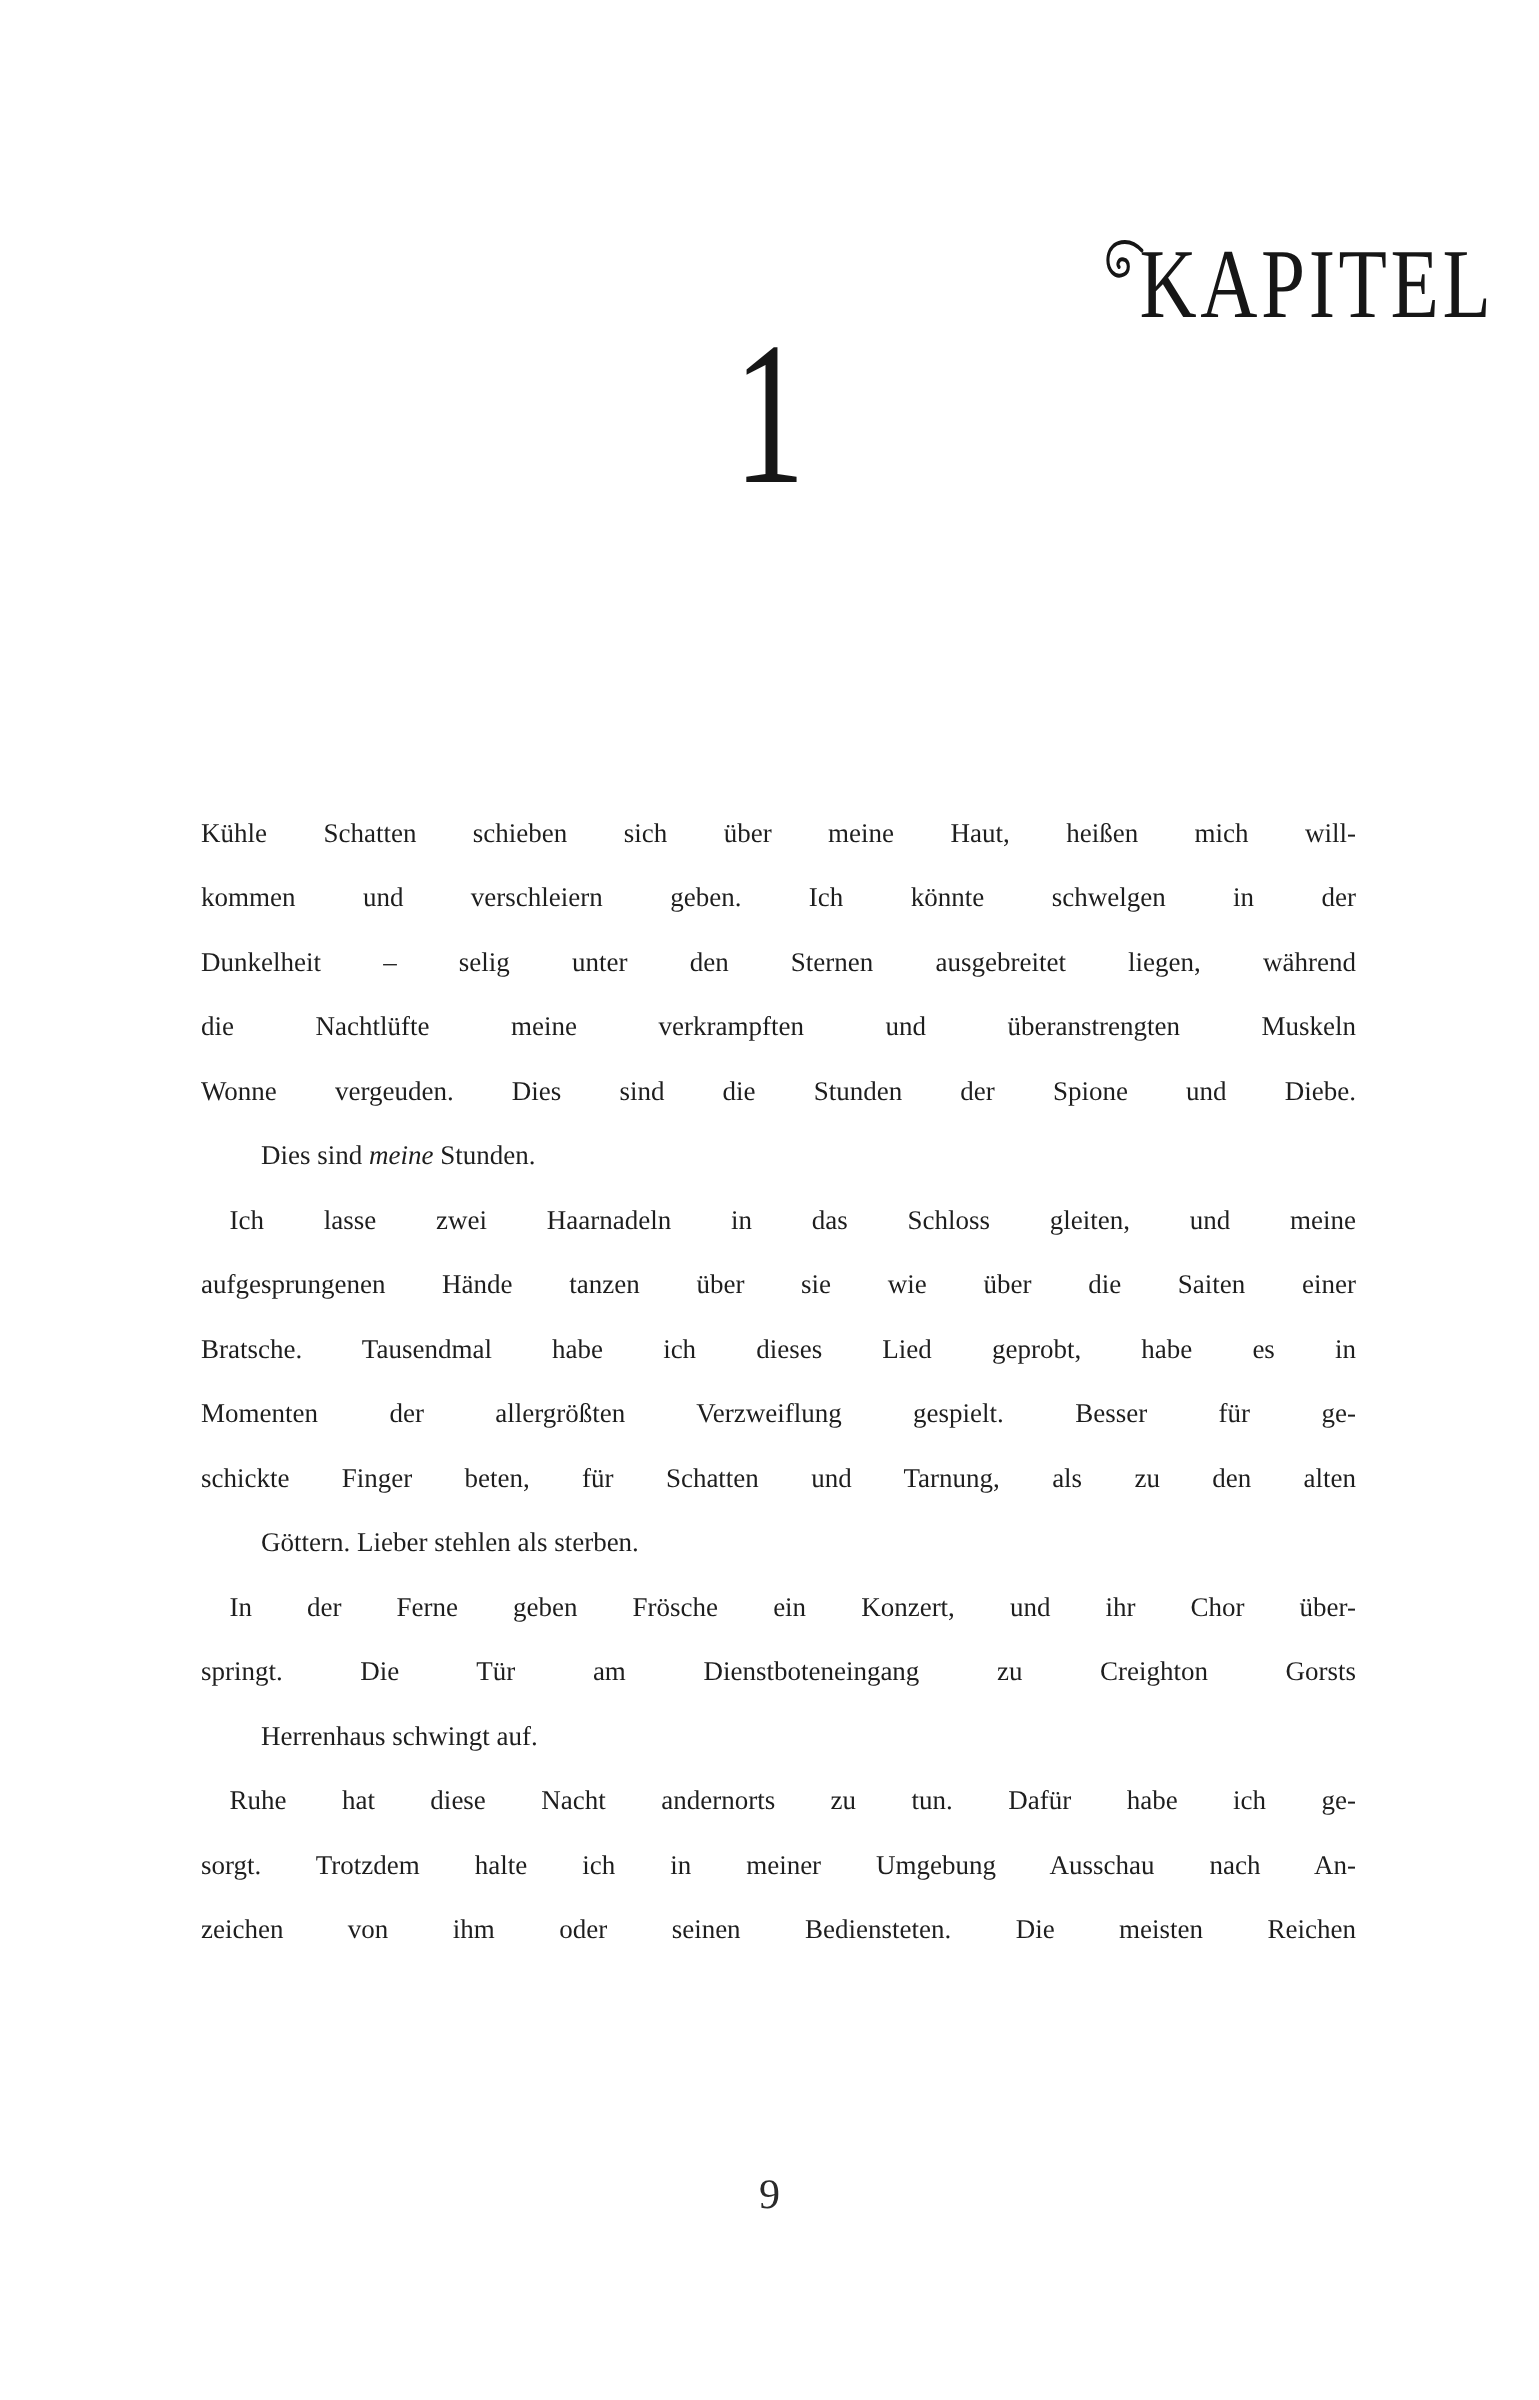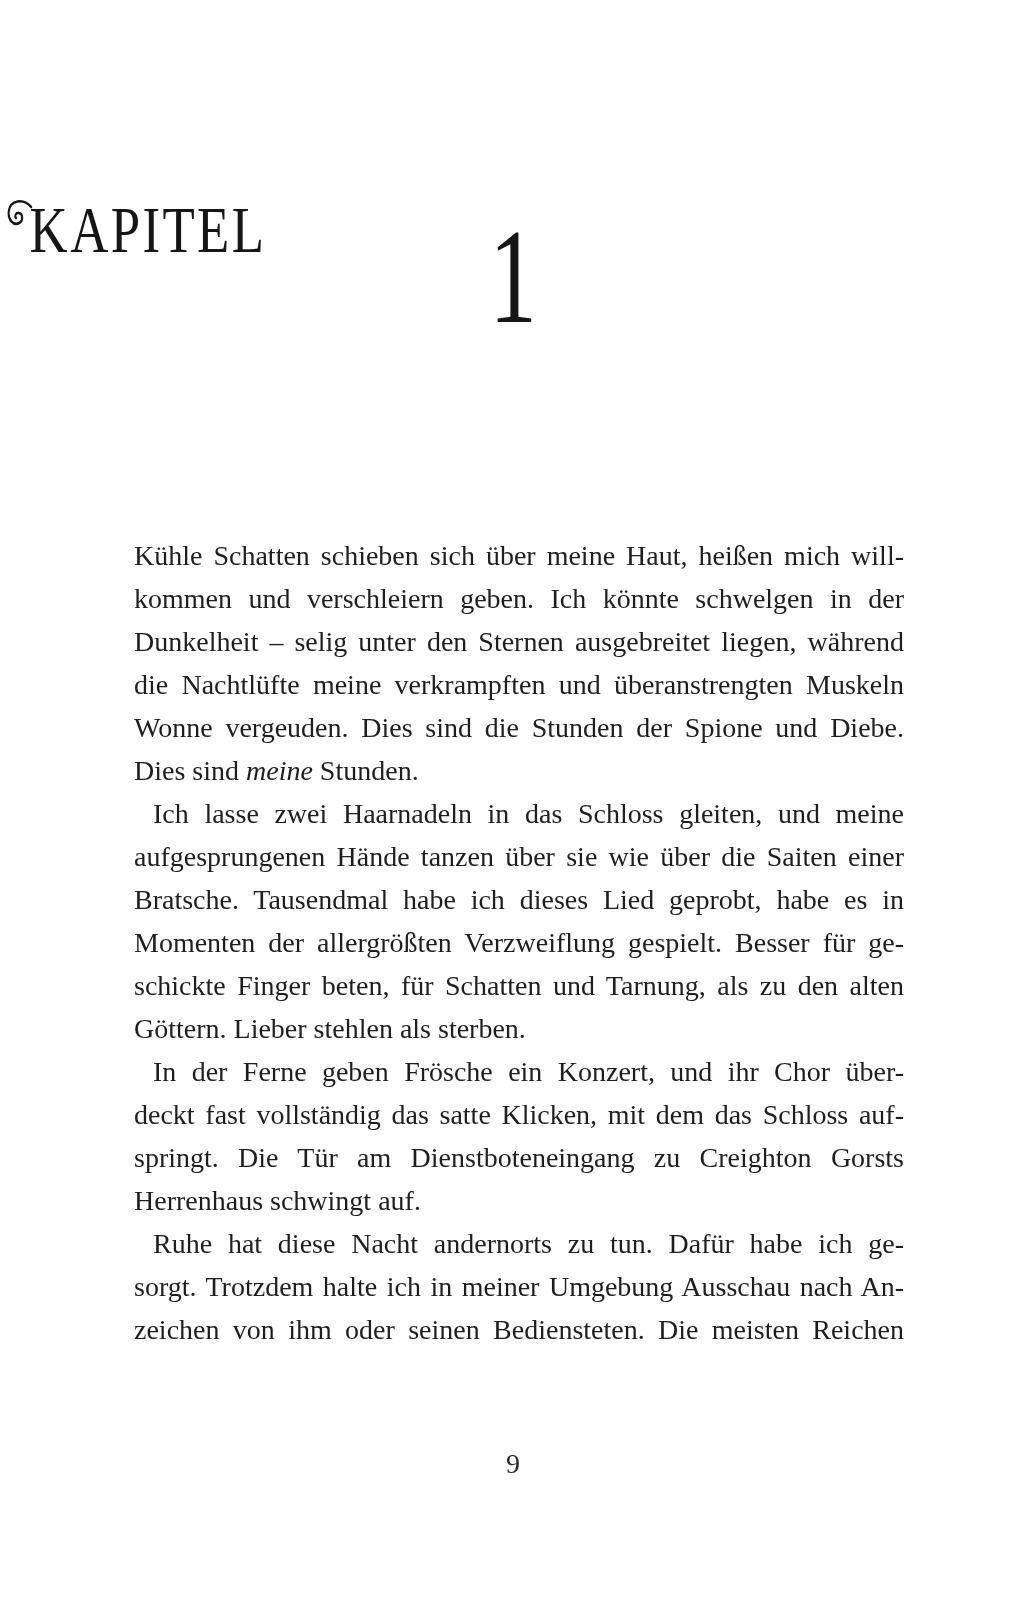--- a/index.html
+++ b/index.html
@@ -15,22 +15,21 @@
     background: #ffffff;
     color: #1e1e1e;
     font-family: "Liberation Serif", serif;
     overflow: hidden;
   }
   .chapter-header {
     position: absolute;
     top: 157px;
     left: 0;
     width: 100%;
-    text-align: left;
-    margin-top: 40px;
+    text-align: right;
   }
   .chapter-label-wrap {
     position: relative;
     display: inline-block;
     transform: scaleX(0.80);
     transform-origin: center top;
   }
   .chapter-label {
     font-size: 66px;
     line-height: 1;
@@ -53,32 +52,33 @@
     line-height: 1;
     color: #161616;
     transform: scaleX(0.70);
     transform-origin: center top;
   }
   .body-text {
     position: absolute;
     top: 534px;
     left: 134px;
     width: 770px;
-    font-size: 28px;
+    font-size: 18px;
     line-height: 43px;
     color: #1e1e1e;
   }
   .body-text .line {
     text-align: justify;
     text-align-last: justify;
     height: 43px;
     overflow: visible;
   }
   .body-text .line.end {
     text-align-last: left;
+    margin-left: 40px;
   }
   .body-text .line.indent {
     padding-left: 19px;
   }
   .italic {
     font-style: italic;
   }
   .page-number {
     position: absolute;
     top: 1448px;
@@ -112,21 +112,20 @@
       <div class="line"><span>die Nachtlüfte meine verkrampften und überanstrengten Muskeln</span></div>
       <div class="line"><span>Wonne vergeuden. Dies sind die Stunden der Spione und Diebe.</span></div>
       <div class="line end"><span>Dies sind </span><span class="italic">meine</span><span> Stunden.</span></div>
       <div class="line indent"><span>Ich lasse zwei Haarnadeln in das Schloss gleiten, und meine</span></div>
       <div class="line"><span>aufgesprungenen Hände tanzen über sie wie über die Saiten einer</span></div>
       <div class="line"><span>Bratsche. Tausendmal habe ich dieses Lied geprobt, habe es in</span></div>
       <div class="line"><span>Momenten der allergrößten Verzweiflung gespielt. Besser für ge-</span></div>
       <div class="line"><span>schickte Finger beten, für Schatten und Tarnung, als zu den alten</span></div>
       <div class="line end"><span>Göttern. Lieber stehlen als sterben.</span></div>
       <div class="line indent"><span>In der Ferne geben Frösche ein Konzert, und ihr Chor über-</span></div>
-      <div class="line"><span>deckt fast vollständig das satte Klicken, mit dem das Schloss auf-</span></div>
       <div class="line"><span>springt. Die Tür am Dienstboteneingang zu Creighton Gorsts</span></div>
       <div class="line end"><span>Herrenhaus schwingt auf.</span></div>
       <div class="line indent"><span>Ruhe hat diese Nacht andernorts zu tun. Dafür habe ich ge-</span></div>
       <div class="line"><span>sorgt. Trotzdem halte ich in meiner Umgebung Ausschau nach An-</span></div>
       <div class="line"><span>zeichen von ihm oder seinen Bediensteten. Die meisten Reichen</span></div>
     </div>
 
   <div class="page-number">9</div>
 
 </div>

